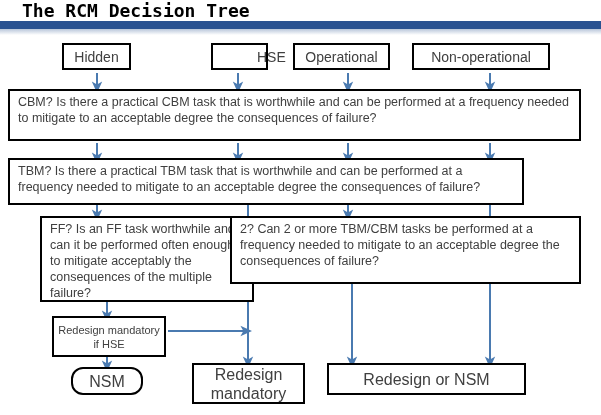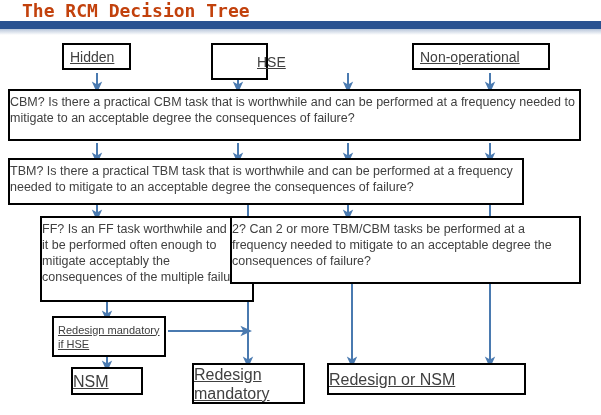--- a/index.html
+++ b/index.html
@@ -14,21 +14,21 @@
 
   
   .title{
     position:absolute;
     left:22px; top:0px;
     width:560px; height:21px;
     line-height:21px;
     font-family:"DejaVu Sans Mono","Liberation Mono",monospace;
     font-size:18px;
     font-weight:bold;
-    color:#c2410c;
+    color:#000000;
     letter-spacing:0px;
     white-space:nowrap;
   }
   .header-bar{
     position:absolute;
     left:0; top:21px;
     width:601px; height:8px;
     background:#2a5291;
   }
   .header-fade{
@@ -42,26 +42,26 @@
   .node{
     position:absolute;
     box-sizing:border-box;
     background:#ffffff;
     border:2px solid #000000;
     color:#404040;
     display:flex;
     align-items:center;
     z-index:3;
   }
-  .node.center{justify-content:center;text-decoration:underline;}
+  .node.center{justify-content:center;text-align:center;}
   .node.left{justify-content:flex-start;text-align:left;}
   .node .txt{display:block;width:100%;}
 
   .cat{font-size:14px;padding:0 6px;}
-  .qbox{font-size:12.5px;line-height:16px;padding:3px 0;}
+  .qbox{font-size:12.5px;line-height:16px;padding:3px 8px;}
   .qbox .txt{align-self:flex-start;}
   .small{font-size:11px;line-height:14px;padding:0 4px;}
   .term{font-size:16px;line-height:19px;}
 
   
   svg.wires{position:absolute;left:0;top:0;width:601px;height:415px;z-index:1;}
 </style>
 </head>
 <body>
 
@@ -103,24 +103,27 @@
       <line x1="107" y1="357" x2="107" y2="366"></line>
 
       <line x1="168" y1="331" x2="246" y2="331"></line>
     </g>
   </svg>
 
   <div class="node center cat" style="left:62px;top:43px;width:69px;height:27px;">
     <span class="txt">Hidden</span>
   </div>
 
-  <div class="node center cat" style="left:211px;top:43px;width:57px;height:37px;padding-left:44px;">
+  <div class="node center cat" style="left:211px;top:43px;width:57px;height:27px;padding-left:44px;">
     <span class="txt">HSE</span>
   </div>
 
+  <div class="node center cat" style="left:293px;top:43px;width:97px;height:27px;">
+    <span class="txt">Operational</span>
+  </div>
 
   <div class="node center cat" style="left:412px;top:43px;width:138px;height:27px;">
     <span class="txt">Non-operational</span>
   </div>
 
   <div class="node left qbox" style="left:8px;top:89px;width:573px;height:52px;">
     <span class="txt">CBM? Is there a practical CBM task that is worthwhile and can be performed at a frequency needed to mitigate to an acceptable degree the consequences of failure?</span>
   </div>
 
   <div class="node left qbox" style="left:8px;top:158px;width:516px;height:47px;">
@@ -132,21 +135,21 @@
   </div>
 
   <div class="node left qbox" style="left:230px;top:216px;width:351px;height:68px;">
     <span class="txt">2? Can 2 or more TBM/CBM tasks be performed at a frequency needed to mitigate to an acceptable degree the consequences of failure?</span>
   </div>
 
   <div class="node center small" style="left:52px;top:316px;width:114px;height:41px;">
     <span class="txt">Redesign mandatory if HSE</span>
   </div>
 
-  <div class="node center term" style="left:71px;top:367px;width:72px;height:28px;">
+  <div class="node center term" style="left:71px;top:367px;width:72px;height:28px;border-radius:12px;">
     <span class="txt">NSM</span>
   </div>
 
   <div class="node center term" style="left:192px;top:363px;width:113px;height:41px;">
     <span class="txt">Redesign mandatory</span>
   </div>
 
   <div class="node center term" style="left:327px;top:363px;width:199px;height:32px;">
     <span class="txt">Redesign  or NSM</span>
   </div>

